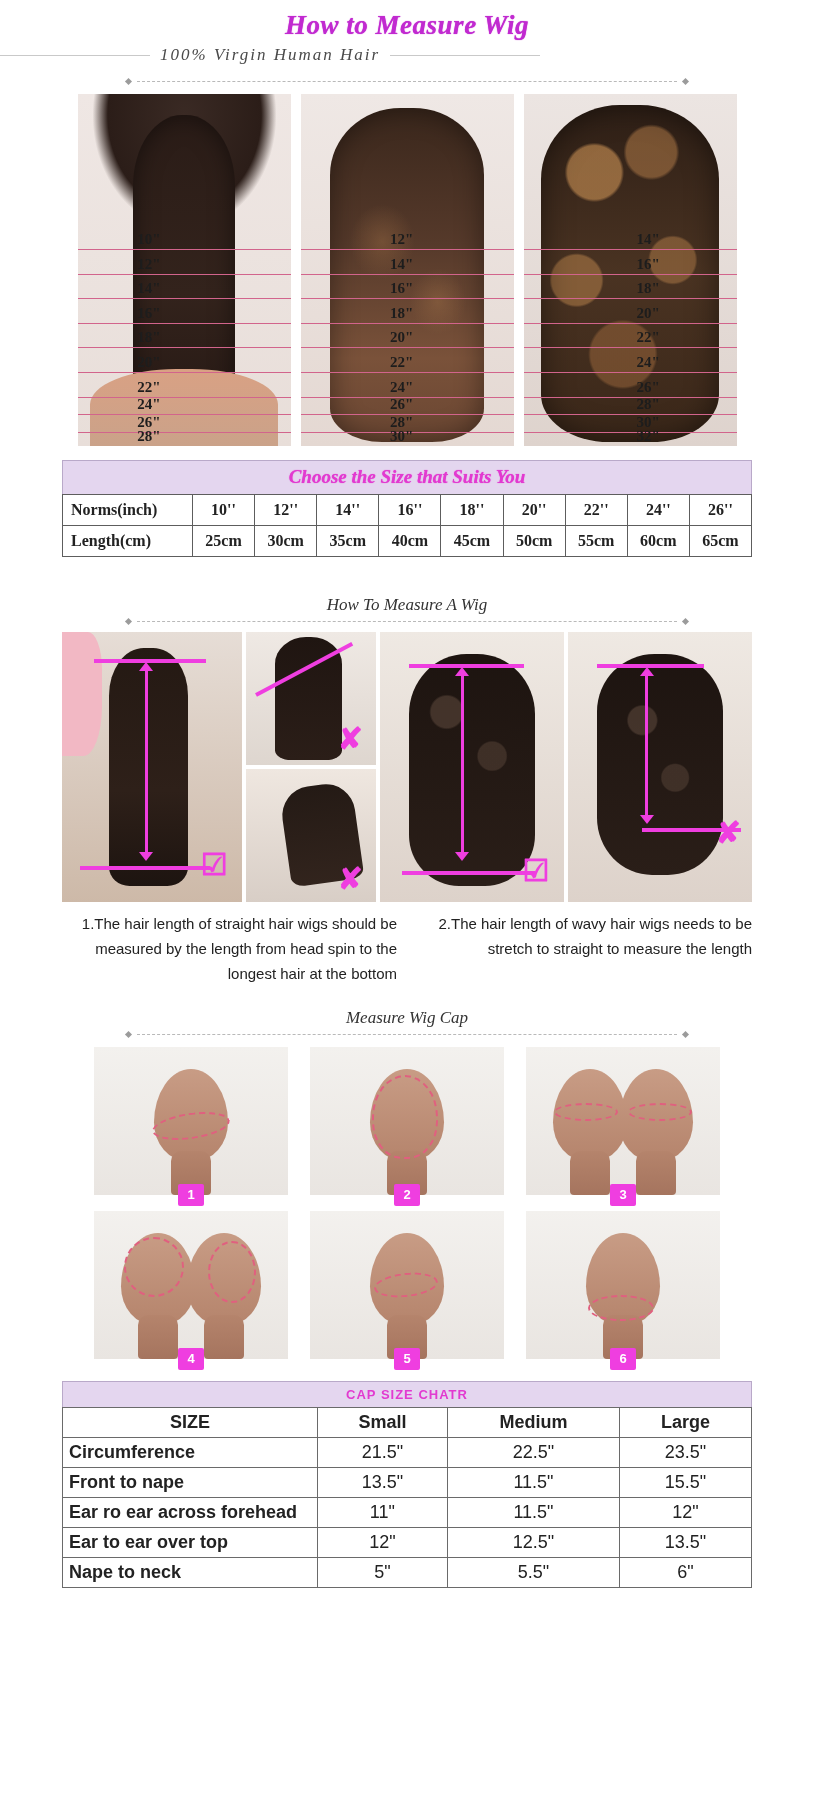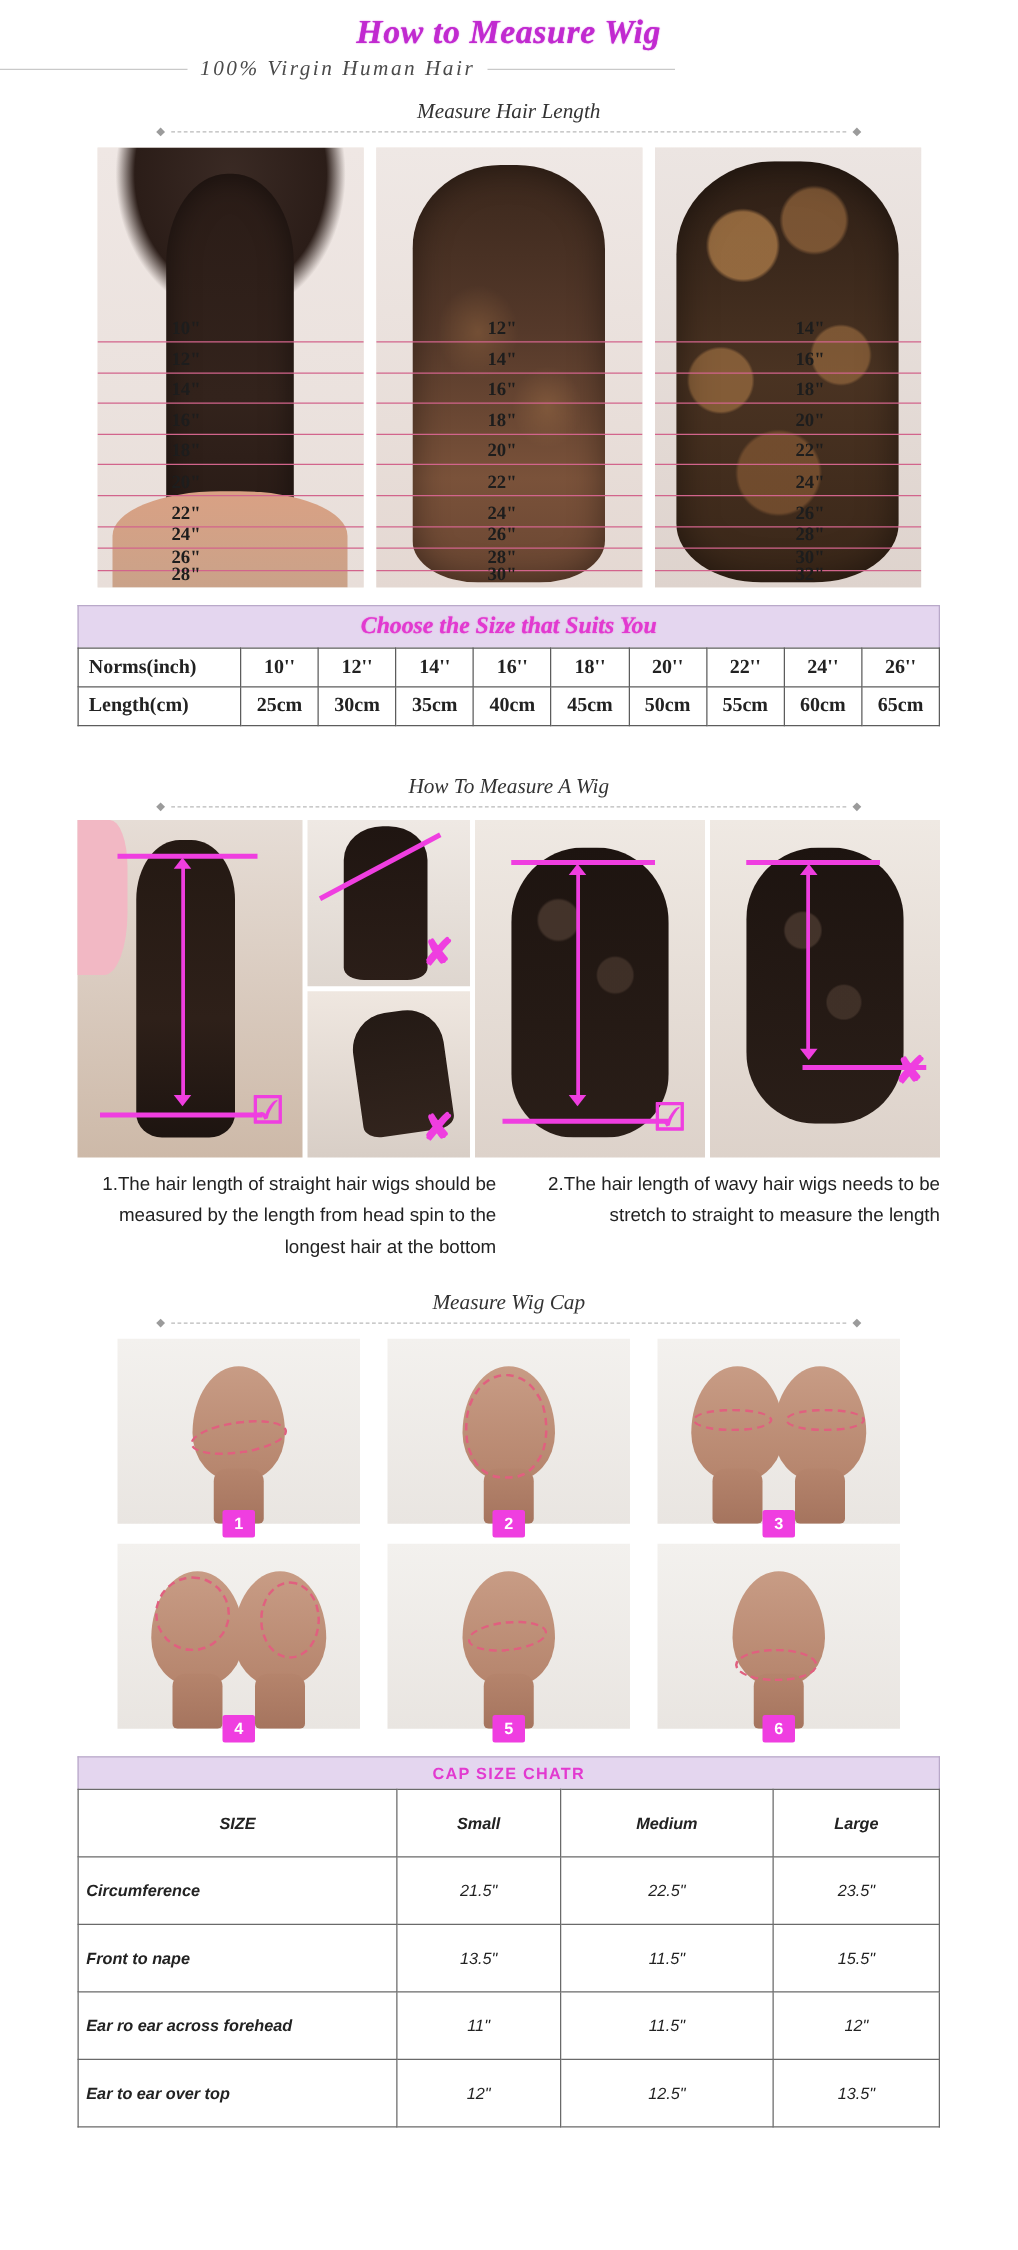--- a/index.html
+++ b/index.html
@@ -282,40 +282,39 @@
 
   
   .chart-wrap { padding: 22px 62px 0 62px; }
   .chart-title {
     background:#e4d6ef; border:1px solid #b9a9c9; border-bottom:none;
     text-align:center; font-weight:bold; font-size:13px; color:#e23ad0;
     letter-spacing:1px; padding:5px 0;
   }
   table.chart { width:100%; border-collapse:collapse; }
   table.chart th, table.chart td {
-    border:1px solid #6a6a6a; font-size:13px; padding:19px 6px;font-style:italic;
+    border:1px solid #6a6a6a; font-size:18px; padding:4px 6px;
   }
   table.chart th { font-weight:bold; text-align:center; background:#fff; }
   table.chart td.lab { text-align:left; font-weight:bold; width:255px; }
   table.chart td.val { text-align:center; }
 </style>
 </head>
 <body>
 
 <div class="page">
 
   <div class="top-title">How to Measure Wig</div>
   <div class="sub-title-row">
     <div class="line"></div>
     <div class="sub-title">100%  Virgin  Human  Hair</div>
     <div class="line"></div>
   </div>
 
   <div class="sec-head">
-    <div class="label">Measure Hair Length</div>
     <div class="rule">
       <span class="dot"></span>
       <span class="dash"></span>
       <span class="dot"></span>
     </div>
   </div>
 
   <div class="len-photos">
 
     <div class="len-photo p1">
@@ -598,17 +597,23 @@
         <td class="val">11"</td>
         <td class="val">11.5"</td>
         <td class="val">12"</td>
       </tr>
       <tr>
         <td class="lab">Ear to ear over top</td>
         <td class="val">12"</td>
         <td class="val">12.5"</td>
         <td class="val">13.5"</td>
       </tr>
+      <tr>
+        <td class="lab">Nape to neck</td>
+        <td class="val">5"</td>
+        <td class="val">5.5"</td>
+        <td class="val">6"</td>
+      </tr>
     </tbody>
       </table>
   </div>
 
 </div>
 
 </body></html>

